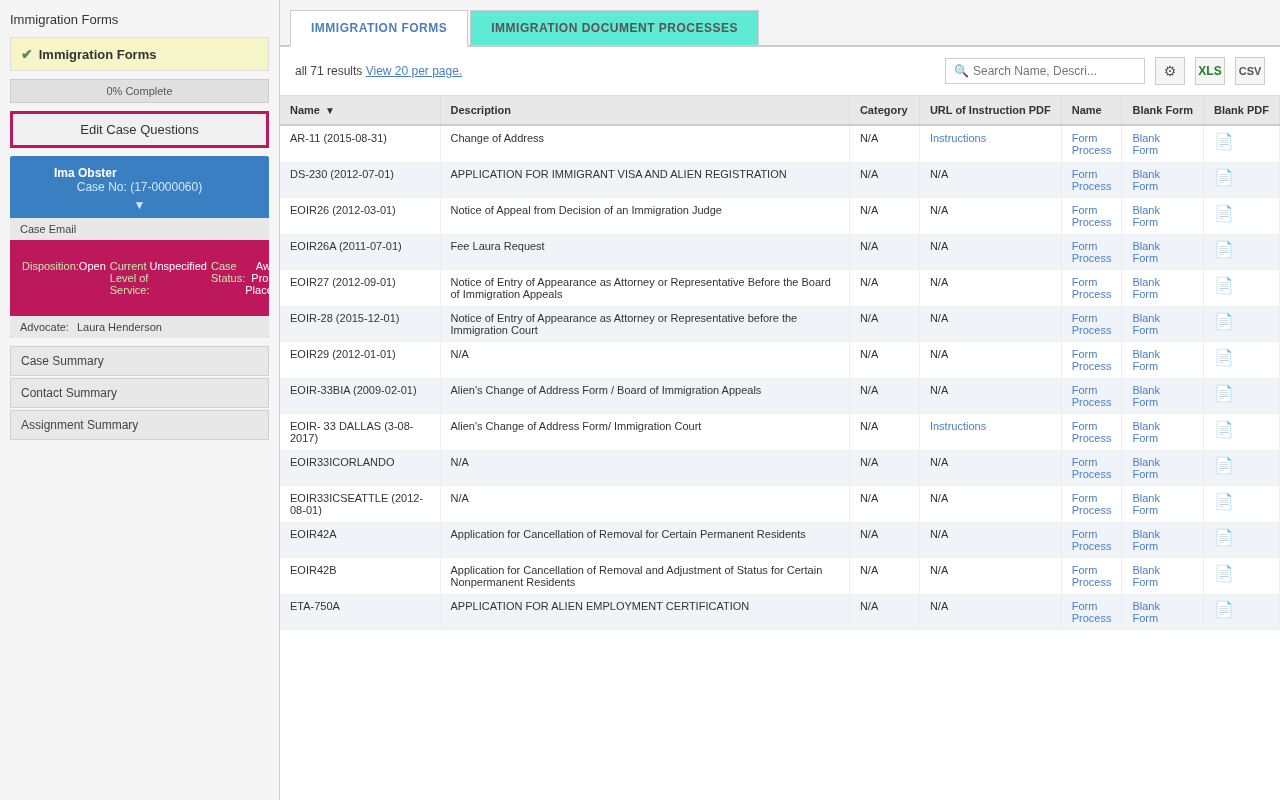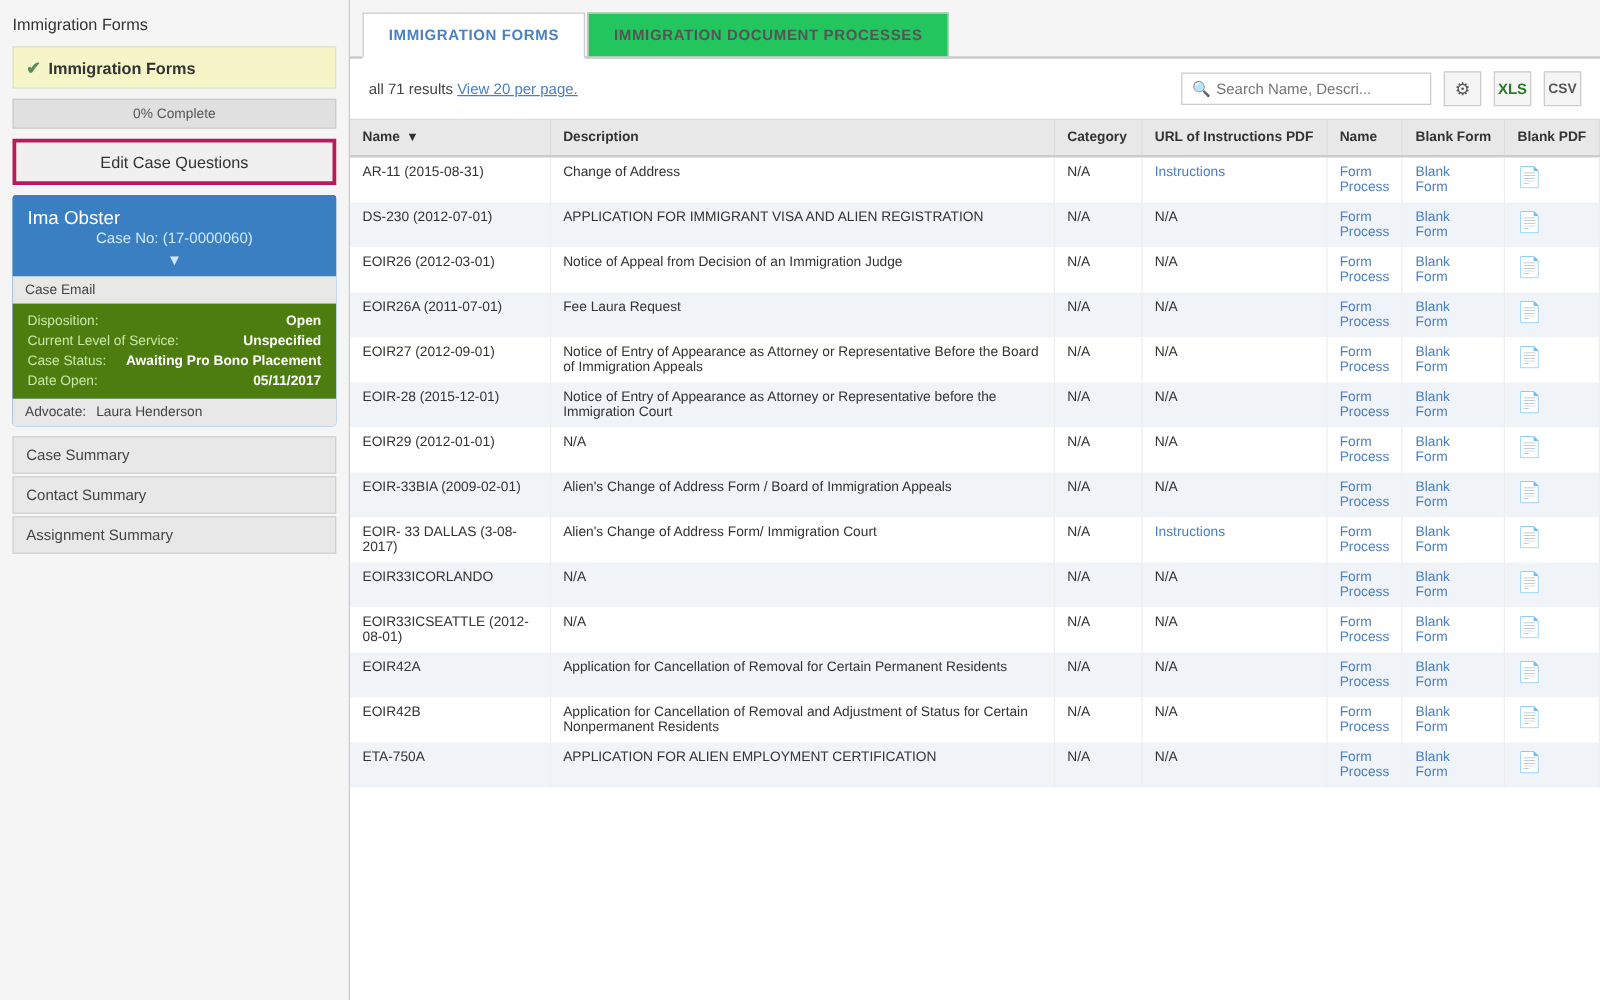--- a/index.html
+++ b/index.html
@@ -60,57 +60,58 @@
       background: #3a7fc1;
       color: white;
       border-radius: 3px;
       overflow: hidden;
     }
     .case-card-header {
       background: #3a7fc1;
       padding: 10px 12px 6px;
     }
     .case-name {
-      font-size: 15px;
-      font-weight: normal;
+      font-size: 12px;
+      font-weight: bold;
       color: white;
+      margin-left: 32px;
     }
     .case-number {
       font-size: 12px;
       color: #d0e8ff;
       display: flex;
       align-items: center;
       gap: 4px;
       flex-direction: column;
     }
     .case-email-row {
       background: #e8e8e8;
       padding: 5px 10px;
       font-size: 11px;
       color: #444;
     }
     .case-details {
-      background: #4d7c0f;
-      padding: 8px 12px;
-      display: flex;
-      flex-direction: column;
+      background: #be185d;
+      padding: 20px 12px;
+      display: flex;
+      flex-direction: row;
       gap: 4px;
     }
     .case-detail-row {
       display: flex;
       justify-content: space-between;
       font-size: 11px;
       color: white;
     }
     .case-detail-label {
       color: #c8e8a8;
     }
     .case-detail-value {
       color: white;
-      font-weight: bold;
+      text-align: right;
     }
     .advocate-row {
       background: #e8e8e8;
       padding: 5px 10px;
       font-size: 11px;
       color: #444;
       display: flex;
       gap: 8px;
     }
     .summary-links {
@@ -144,21 +145,21 @@
       padding: 0 10px;
       padding-top: 10px;
     }
     .tab {
       padding: 10px 20px;
       font-size: 12px;
       font-weight: bold;
       cursor: pointer;
       border: 1px solid #ccc;
       border-bottom: none;
-      background: #22c55e;
+      background: #5eead4;
       color: #555;
       margin-right: 2px;
       letter-spacing: 0.5px;
     }
     .tab.active {
       background: white;
       color: #4a7fc1;
       border-bottom: 2px solid white;
       margin-bottom: -2px;
     }
@@ -348,21 +349,21 @@
     </div>
   </div>
 
   <div class="table-container">
     <table>
       <thead>
         <tr>
           <th class="name-col">Name <span class="sort-arrow">▼</span></th>
           <th class="desc-col">Description</th>
           <th class="cat-col">Category</th>
-          <th class="url-col">URL of Instructions PDF</th>
+          <th class="url-col">URL of Instruction PDF</th>
           <th class="name-col2">Name</th>
           <th class="blank-form-col">Blank Form</th>
           <th class="blank-pdf-col">Blank PDF</th>
         </tr>
       </thead>
       <tbody id="table-body">
       <tr>
     <td>AR-11 (2015-08-31)</td>
     <td>Change of Address</td>
     <td>N/A</td>

